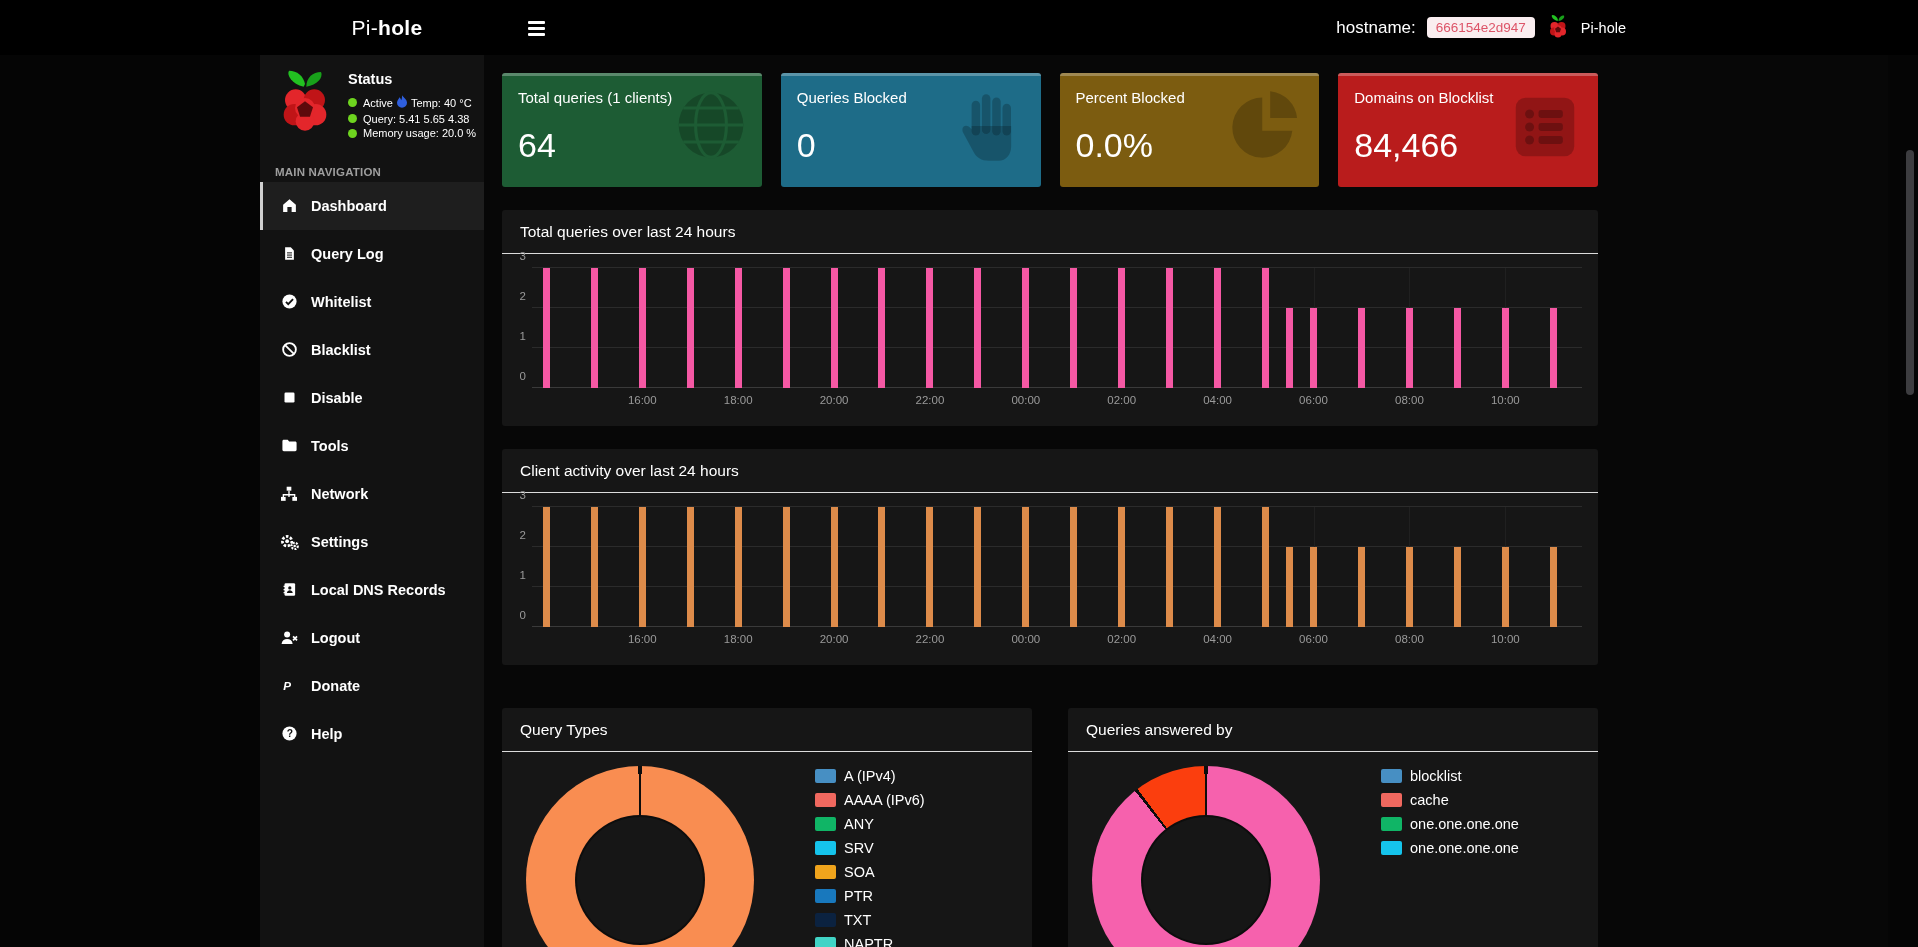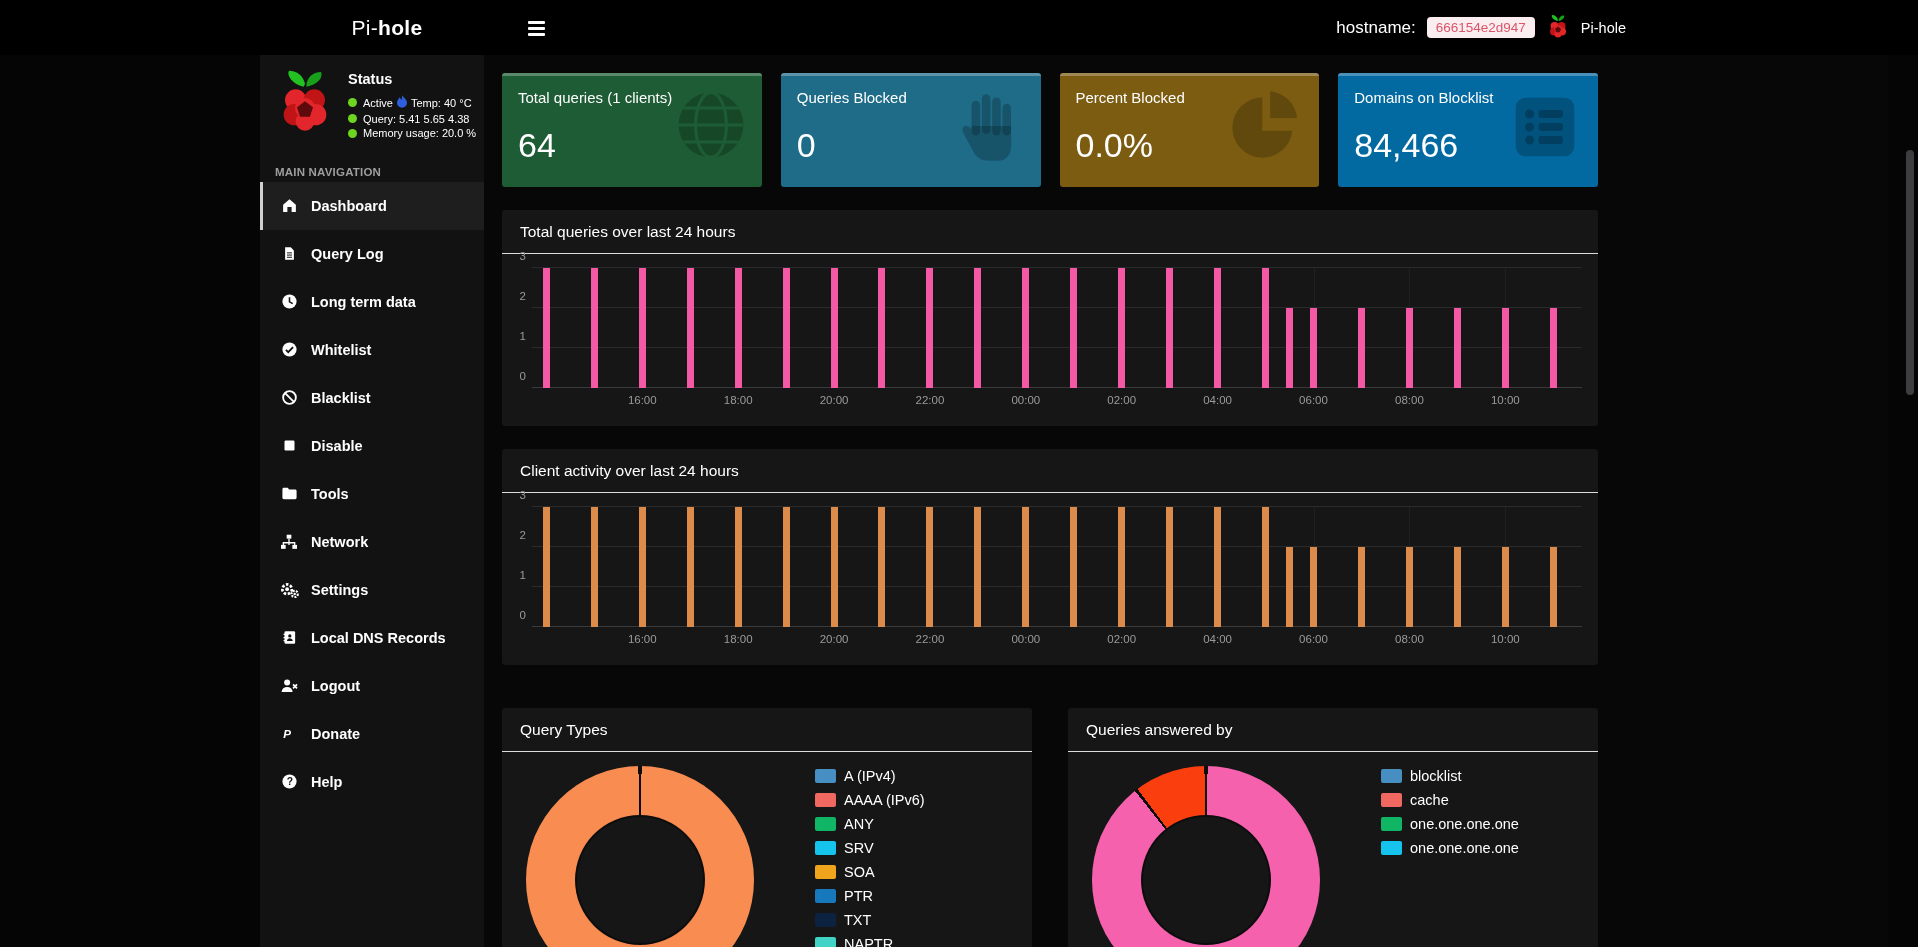--- a/index.html
+++ b/index.html
@@ -151,32 +151,20 @@
             <path fill="#fff" d="M5 2h9l5 5v15H5z"></path>
             <path stroke="#121212" stroke-width="1.6" d="M8 11h8M8 14.5h8M8 18h8"></path>
           </svg>
         </span>
         <span class="mi-label">Query Log</span>
       </li>
       <li>
         <span class="mi-icon">
           <svg width="17" height="17" viewBox="0 0 24 24">
             <circle cx="12" cy="12" r="10" fill="#fff"></circle>
-            <path stroke="#121212" stroke-width="2.2" fill="none" d="M12 6v6.5l4.5 2.5"></path>
-          </svg>
-        </span>
-        <span class="mi-label">Long term data</span>
-        <span class="chev"><svg width="12" height="8" viewBox="0 0 12 8">
-            <path fill="none" stroke="#e8e8e8" stroke-width="2.4" d="M1 1.5l5 5 5-5"></path>
-          </svg></span>
-      </li>
-      <li>
-        <span class="mi-icon">
-          <svg width="17" height="17" viewBox="0 0 24 24">
-            <circle cx="12" cy="12" r="10" fill="#fff"></circle>
             <path stroke="#121212" stroke-width="2.6" fill="none" d="M7 12.5l3.2 3.2L17 8.5"></path>
           </svg>
         </span>
         <span class="mi-label">Whitelist</span>
       </li>
       <li>
         <span class="mi-icon">
           <svg width="17" height="17" viewBox="0 0 24 24">
             <circle cx="12" cy="12" r="9" fill="none" stroke="#fff" stroke-width="2.6"></circle>
             <path stroke="#fff" stroke-width="2.6" d="M5.8 5.8l12.4 12.4"></path>
@@ -298,21 +286,21 @@
         <div class="card" style="background: rgb(124, 92, 16);">
           <div class="c-label">Percent Blocked</div>
           <div class="c-value">0.0%</div>
           <div class="c-icon"><svg width="76" height="76" viewBox="0 0 48 48">
               <g fill="rgba(0,0,0,.24)">
                 <path d="M21 6A19 19 0 1040 27H21z"></path>
                 <path d="M26 2a19 19 0 0117 17H26z"></path>
               </g>
             </svg></div>
         </div>
-        <div class="card" style="background: #0369a1;">
+        <div class="card" style="background: #b91c1c;">
           <div class="c-label">Domains on Blocklist</div>
           <div class="c-value">84,466</div>
           <div class="c-icon"><svg width="78" height="78" viewBox="0 0 48 48">
               <rect x="6" y="6" width="36" height="36" rx="6" fill="rgba(0,0,0,.24)"></rect>
               <g fill="rgba(0,0,0,.28)">
                 <circle cx="14.5" cy="16" r="2.8"></circle>
                 <circle cx="14.5" cy="24" r="2.8"></circle>
                 <circle cx="14.5" cy="32" r="2.8"></circle>
                 <rect x="20" y="13.6" width="15" height="4.8" rx="1.5"></rect>
                 <rect x="20" y="21.6" width="15" height="4.8" rx="1.5"></rect>

